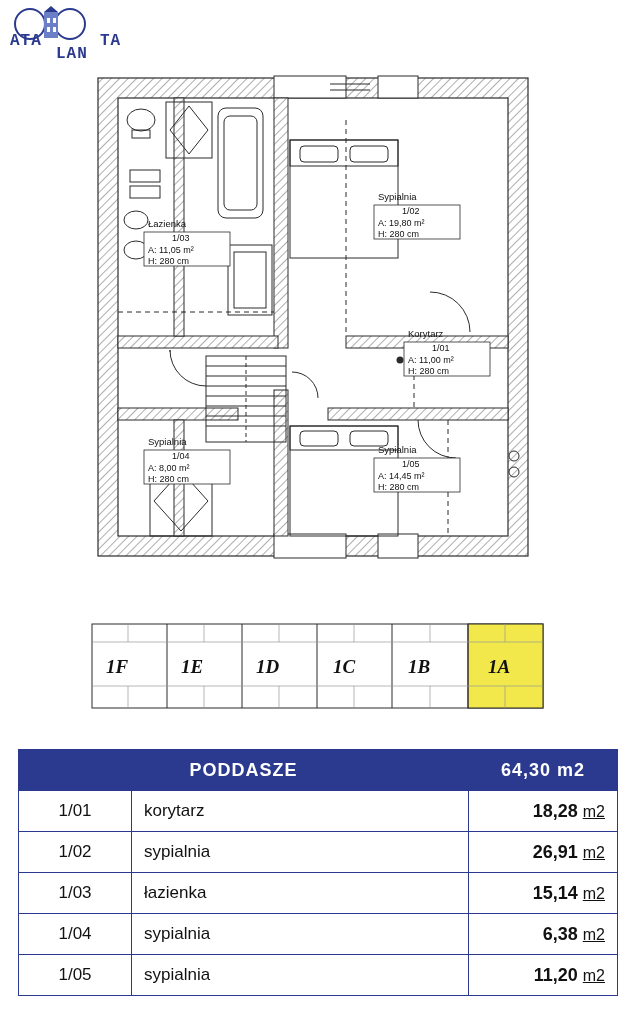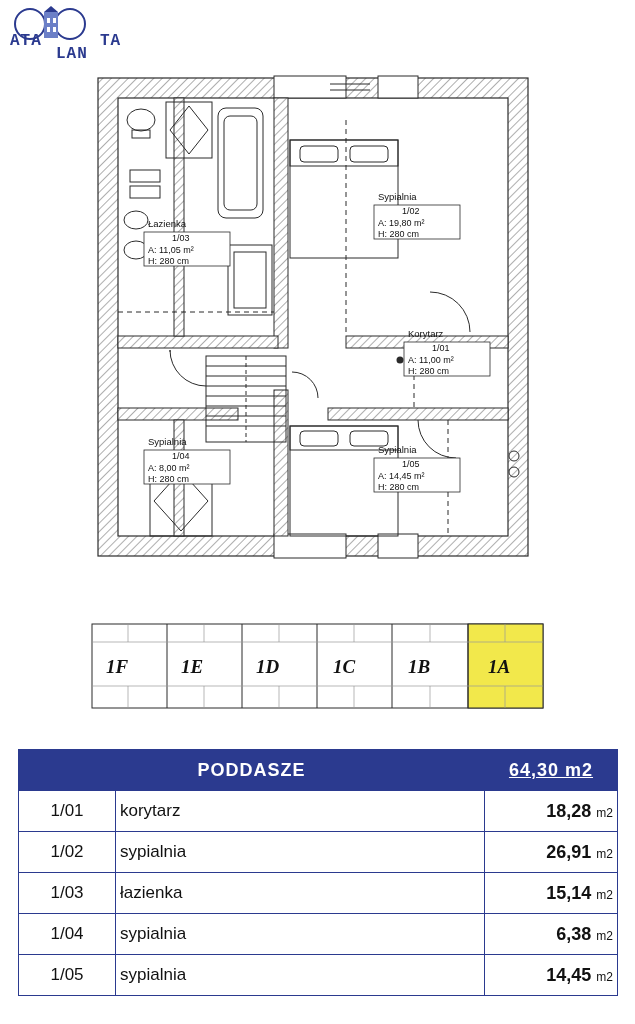--- a/index.html
+++ b/index.html
@@ -33,34 +33,34 @@
 
   
   .tbl{
     position:absolute;left:18px;top:749px;width:600px;
     border-collapse:collapse;
     font-size:17px;
   }
   .tbl td,.tbl th{
     border:1px solid #2b3a8f;
     height:40px;
-    padding:0 4px;
+    padding:0 12px;
     vertical-align:middle;
     margin-left:7px;
   }
   .tbl thead th{
     background:#2b3a8f;color:#fff;font-size:18px;font-weight:bold;
     letter-spacing:1px;
   }
   .th-title{text-align:center;}
-  .th-area{text-align:center;width:124px;text-decoration:underline;}
+  .th-area{text-align:center;width:124px;}
   .c-code{width:88px;text-align:center;font-size:17px;}
   .c-name{text-align:left;font-size:17px;}
   .c-area{text-align:right;font-size:18px;font-weight:bold;width:124px;}
-  .c-area .u{font-weight:normal;font-size:12px;}
+  .c-area .u{font-weight:normal;font-size:16px;text-decoration:underline;}
 </style>
 </head>
 <body>
 
 <div class="logo">
   <svg width="100" height="50" viewBox="0 0 100 50">
     <circle cx="22" cy="20" r="15" fill="none" stroke="#2b3a8f" stroke-width="2"></circle>
     <circle cx="62" cy="20" r="15" fill="none" stroke="#2b3a8f" stroke-width="2"></circle>
     <rect x="36" y="8" width="14" height="26" fill="#6b7fc7"></rect>
     <path d="M36 8 L43 2 L50 8 Z" fill="#2b3a8f"></path>
@@ -274,16 +274,16 @@
       <td class="c-area"><span>15,14</span> <span class="u">m2</span></td>
     </tr>
     <tr>
       <td class="c-code">1/04</td>
       <td class="c-name">sypialnia</td>
       <td class="c-area"><span>6,38</span> <span class="u">m2</span></td>
     </tr>
     <tr>
       <td class="c-code">1/05</td>
       <td class="c-name">sypialnia</td>
-      <td class="c-area"><span>14,45 </span> <span class="u">m2</span></td>
+      <td class="c-area"><span>11,20 </span> <span class="u">m2</span></td>
     </tr>
   </tbody>
 </table>
 
 </body></html>

